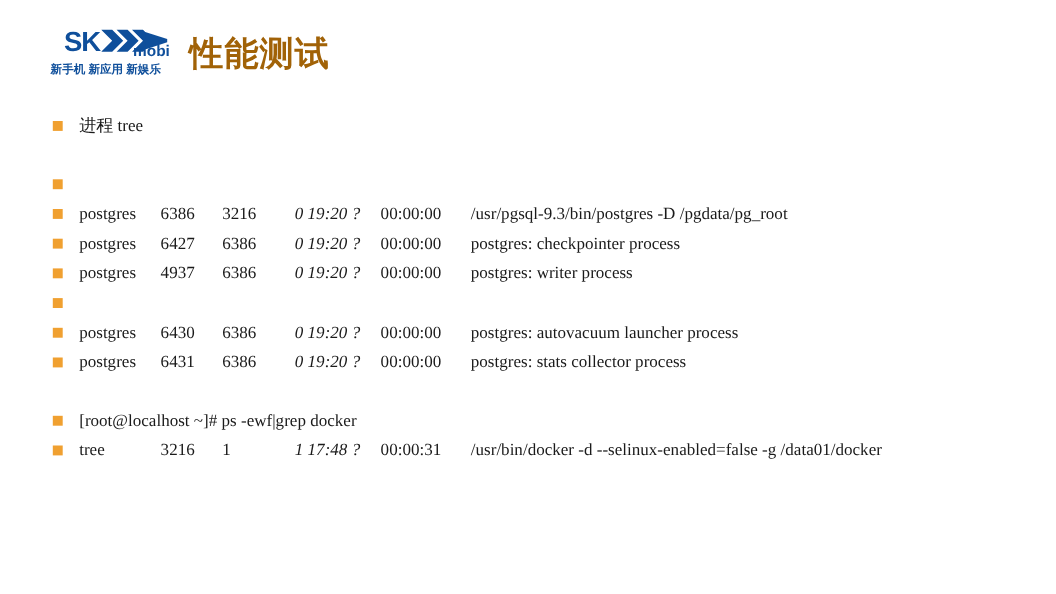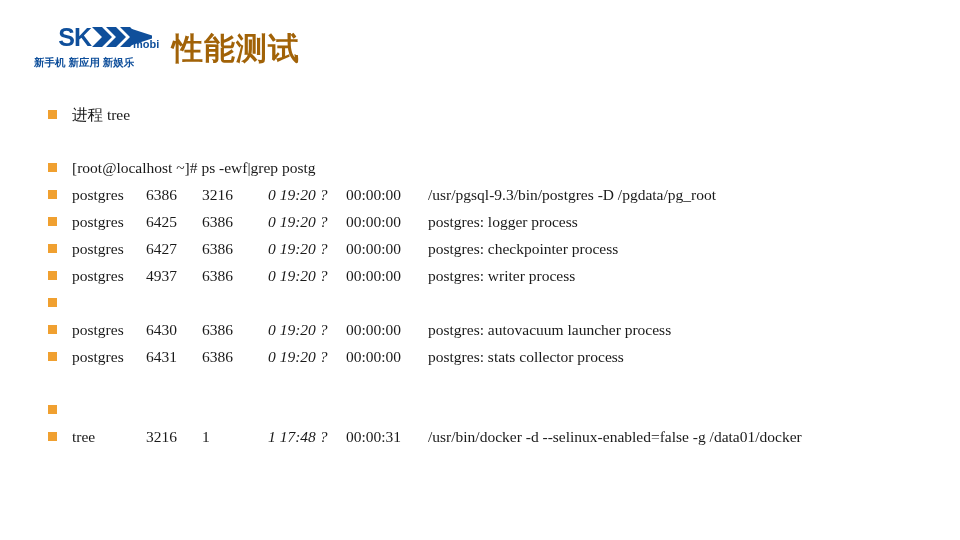--- a/index.html
+++ b/index.html
@@ -43,35 +43,35 @@
     text-align: right;
   }
   .logo-chevrons {
     display: inline-block;
     position: relative;
     top: 2px;
     margin-left: 1px;
   }
   .logo-mobi {
     font-family: "Liberation Sans", sans-serif;
-    font-size: 11px;
+    font-size: 14px;
     font-weight: bold;
     color: #0f4f9b;
     position: absolute;
-    left: 99px;
+    left: 87px;
     top: 14px;
   }
   .logo-sub {
     font-family: "Liberation Sans", sans-serif;
     font-size: 10.5px;
     font-weight: bold;
     color: #0f4f9b;
     letter-spacing: 0px;
     position: absolute;
-    left: 0px;
+    left: 12px;
     top: 32px;
     white-space: nowrap;
   }
   .slide-title {
     position: absolute;
     left: 172px;
     top: 28px;
     font-family: "Liberation Sans", sans-serif;
     font-size: 31px;
     font-weight: bold;
@@ -153,31 +153,26 @@
 
     <div class="row" style="margin-top:9px;">
       <span class="bullet"></span>
       <span class="row-text">进程 tree</span>
     </div>
 
     <div class="spacer-26"></div>
 
     <div class="row">
       <span class="bullet"></span>
-      <span class="row-text">[root@localhost ~]# ps -ewf|grep postg</span>
     </div>
 
     <div id="postgres-rows">
         <div class="row">
           <span class="bullet"></span>
           <span class="row-text ps-line"><span class="col-user">postgres</span><span class="col-pid">6386</span><span class="col-ppid">3216</span><span class="col-rest">0 19:20 ?</span><span class="col-time">00:00:00</span><span class="col-cmd">/usr/pgsql-9.3/bin/postgres -D /pgdata/pg_root</span></span>
-        </div>
-        <div class="row">
-          <span class="bullet"></span>
-          <span class="row-text ps-line"><span class="col-user">postgres</span><span class="col-pid">6425</span><span class="col-ppid">6386</span><span class="col-rest">0 19:20 ?</span><span class="col-time">00:00:00</span><span class="col-cmd">postgres: logger process</span></span>
         </div>
         <div class="row">
           <span class="bullet"></span>
           <span class="row-text ps-line"><span class="col-user">postgres</span><span class="col-pid">6427</span><span class="col-ppid">6386</span><span class="col-rest">0 19:20 ?</span><span class="col-time">00:00:00</span><span class="col-cmd">postgres: checkpointer process</span></span>
         </div>
         <div class="row">
           <span class="bullet"></span>
           <span class="row-text ps-line"><span class="col-user">postgres</span><span class="col-pid">4937</span><span class="col-ppid">6386</span><span class="col-rest">0 19:20 ?</span><span class="col-time">00:00:00</span><span class="col-cmd">postgres: writer process</span></span>
         </div>
         <div class="row">
@@ -190,20 +185,21 @@
         <div class="row">
           <span class="bullet"></span>
           <span class="row-text ps-line"><span class="col-user">postgres</span><span class="col-pid">6431</span><span class="col-ppid">6386</span><span class="col-rest">0 19:20 ?</span><span class="col-time">00:00:00</span><span class="col-cmd">postgres: stats collector process</span></span>
         </div>
       </div>
 
     <div class="spacer-26"></div>
 
     <div class="row">
       <span class="bullet"></span>
+      <span class="row-text">[root@localhost ~]# ps -ewf|grep docker</span>
     </div>
 
     <div id="docker-row">
         <div class="row">
           <span class="bullet"></span>
           <span class="row-text ps-line"><span class="col-user">tree</span><span class="col-pid">3216</span><span class="col-ppid">1</span><span class="col-rest">1 17:48 ?</span><span class="col-time">00:00:31</span><span class="col-cmd">/usr/bin/docker -d --selinux-enabled=false -g /data01/docker</span></span>
         </div>
       </div>
 
   </div>

